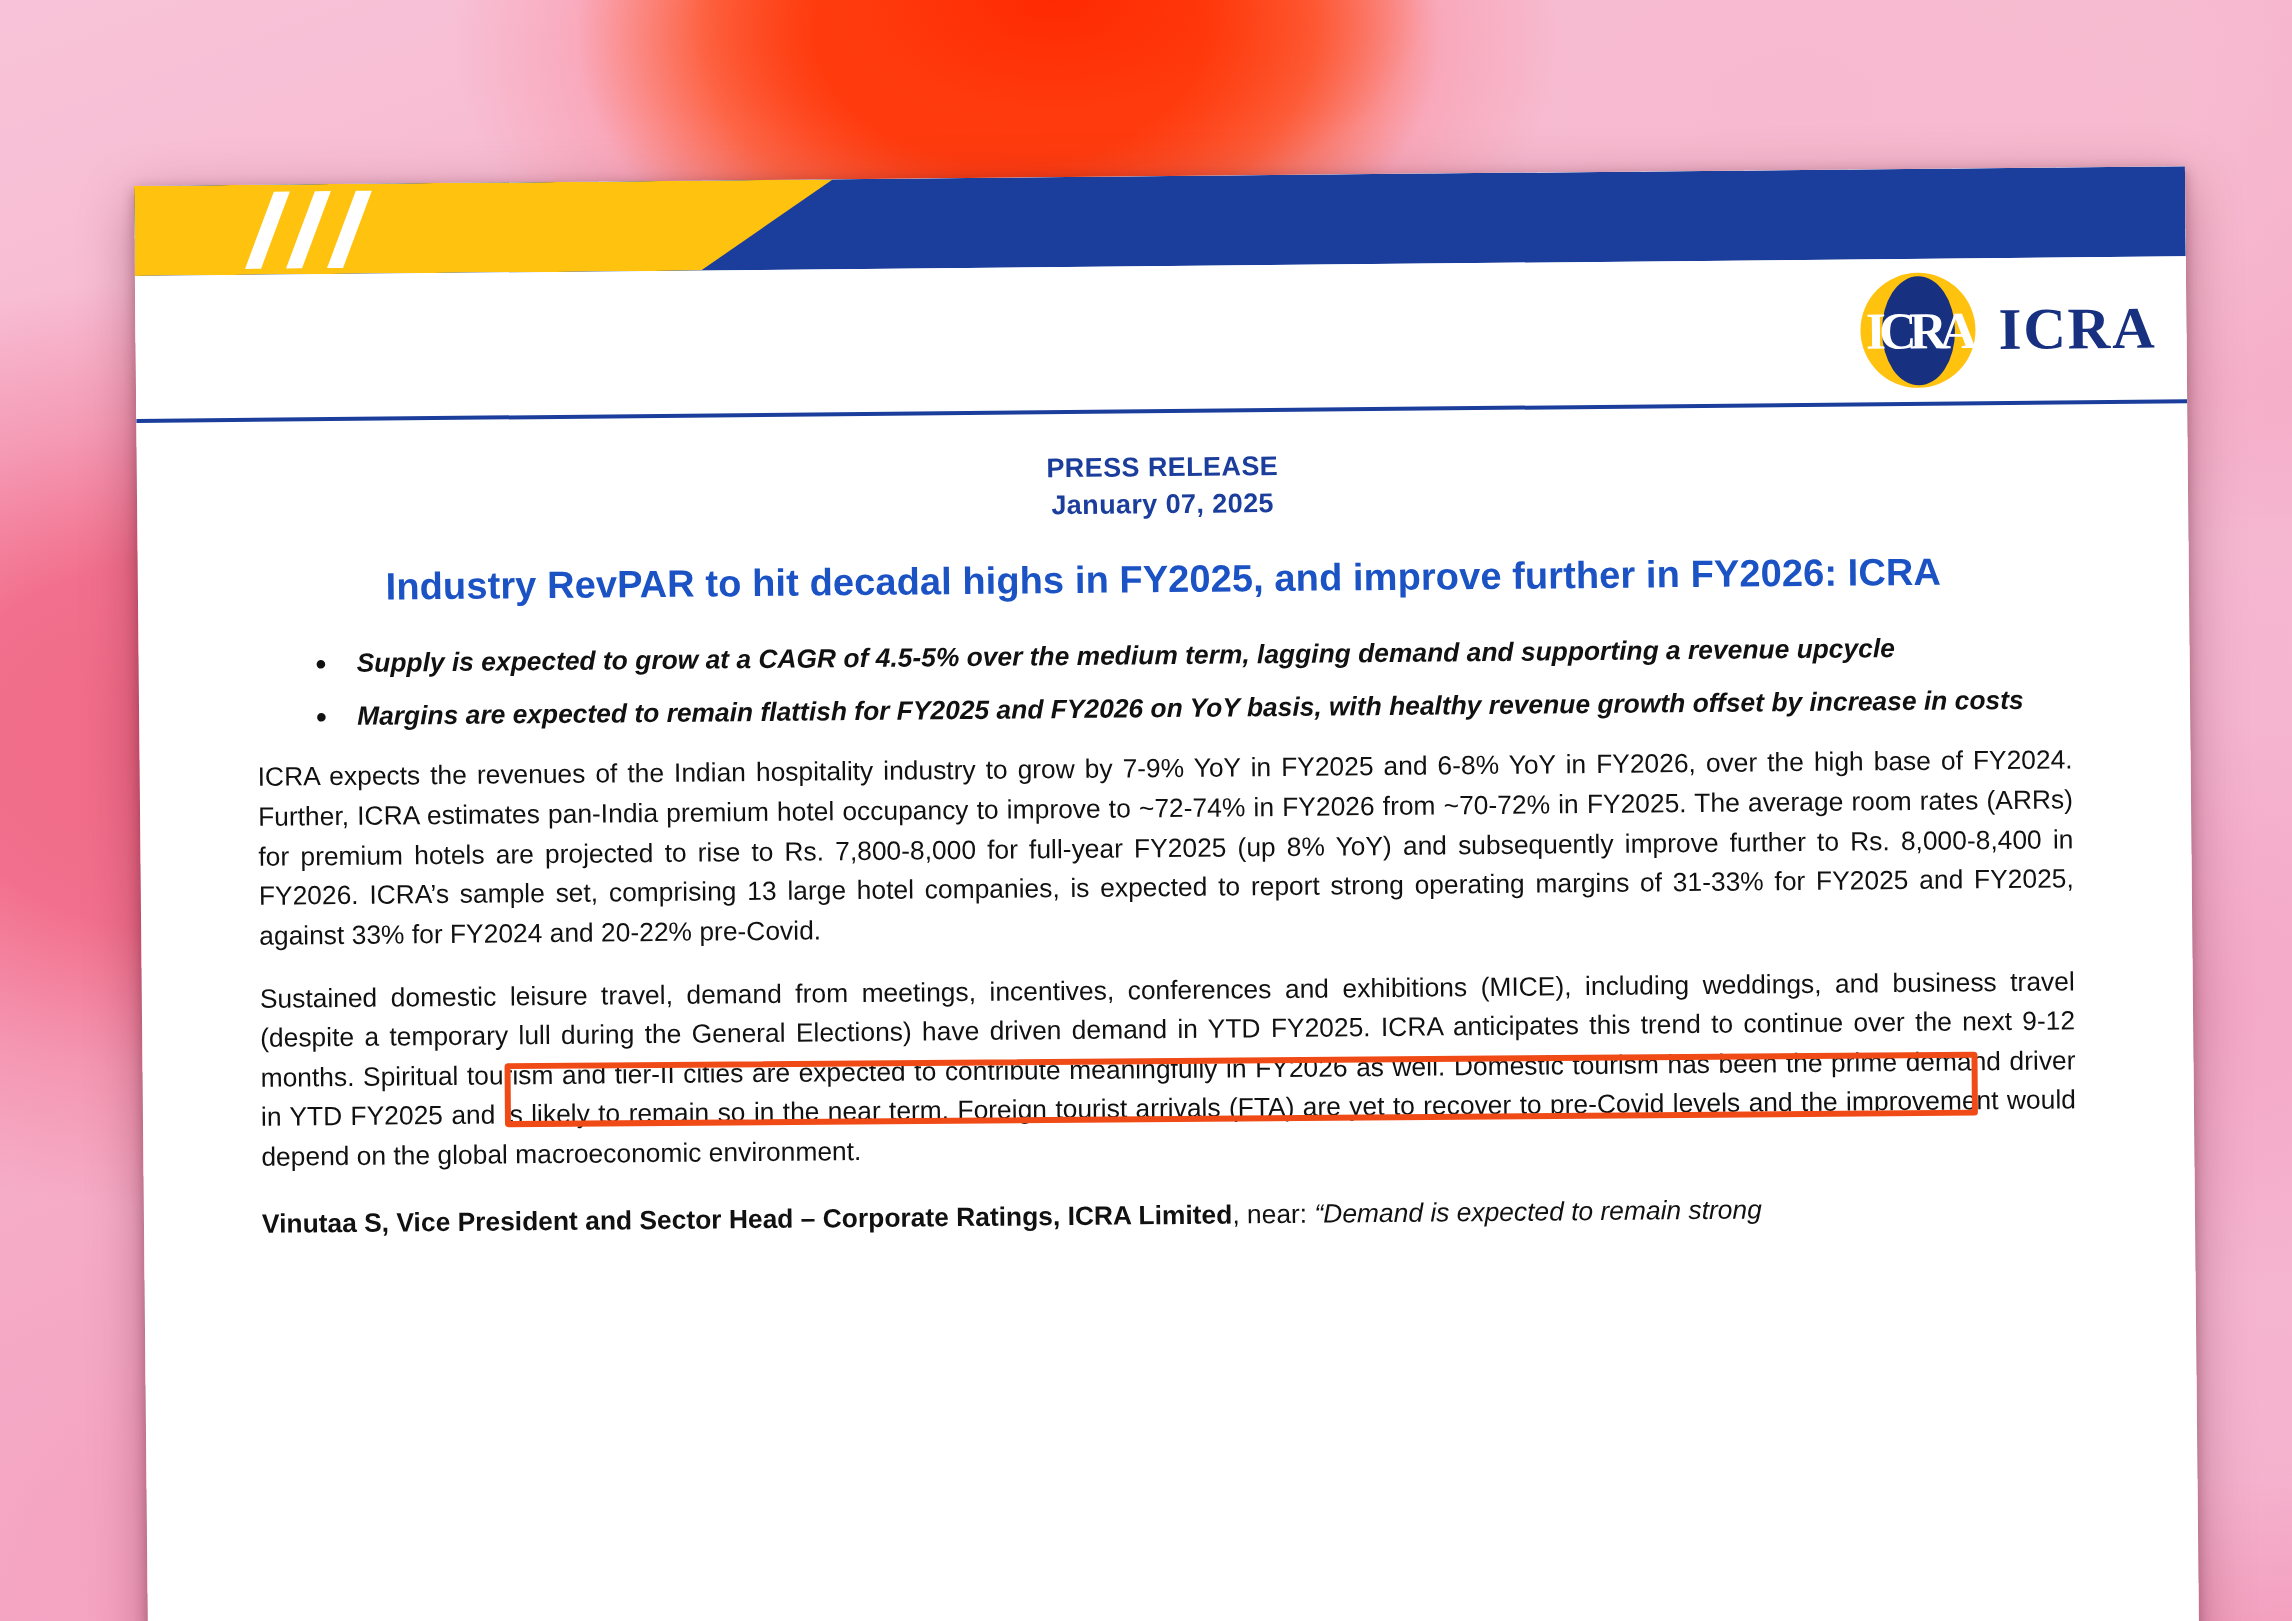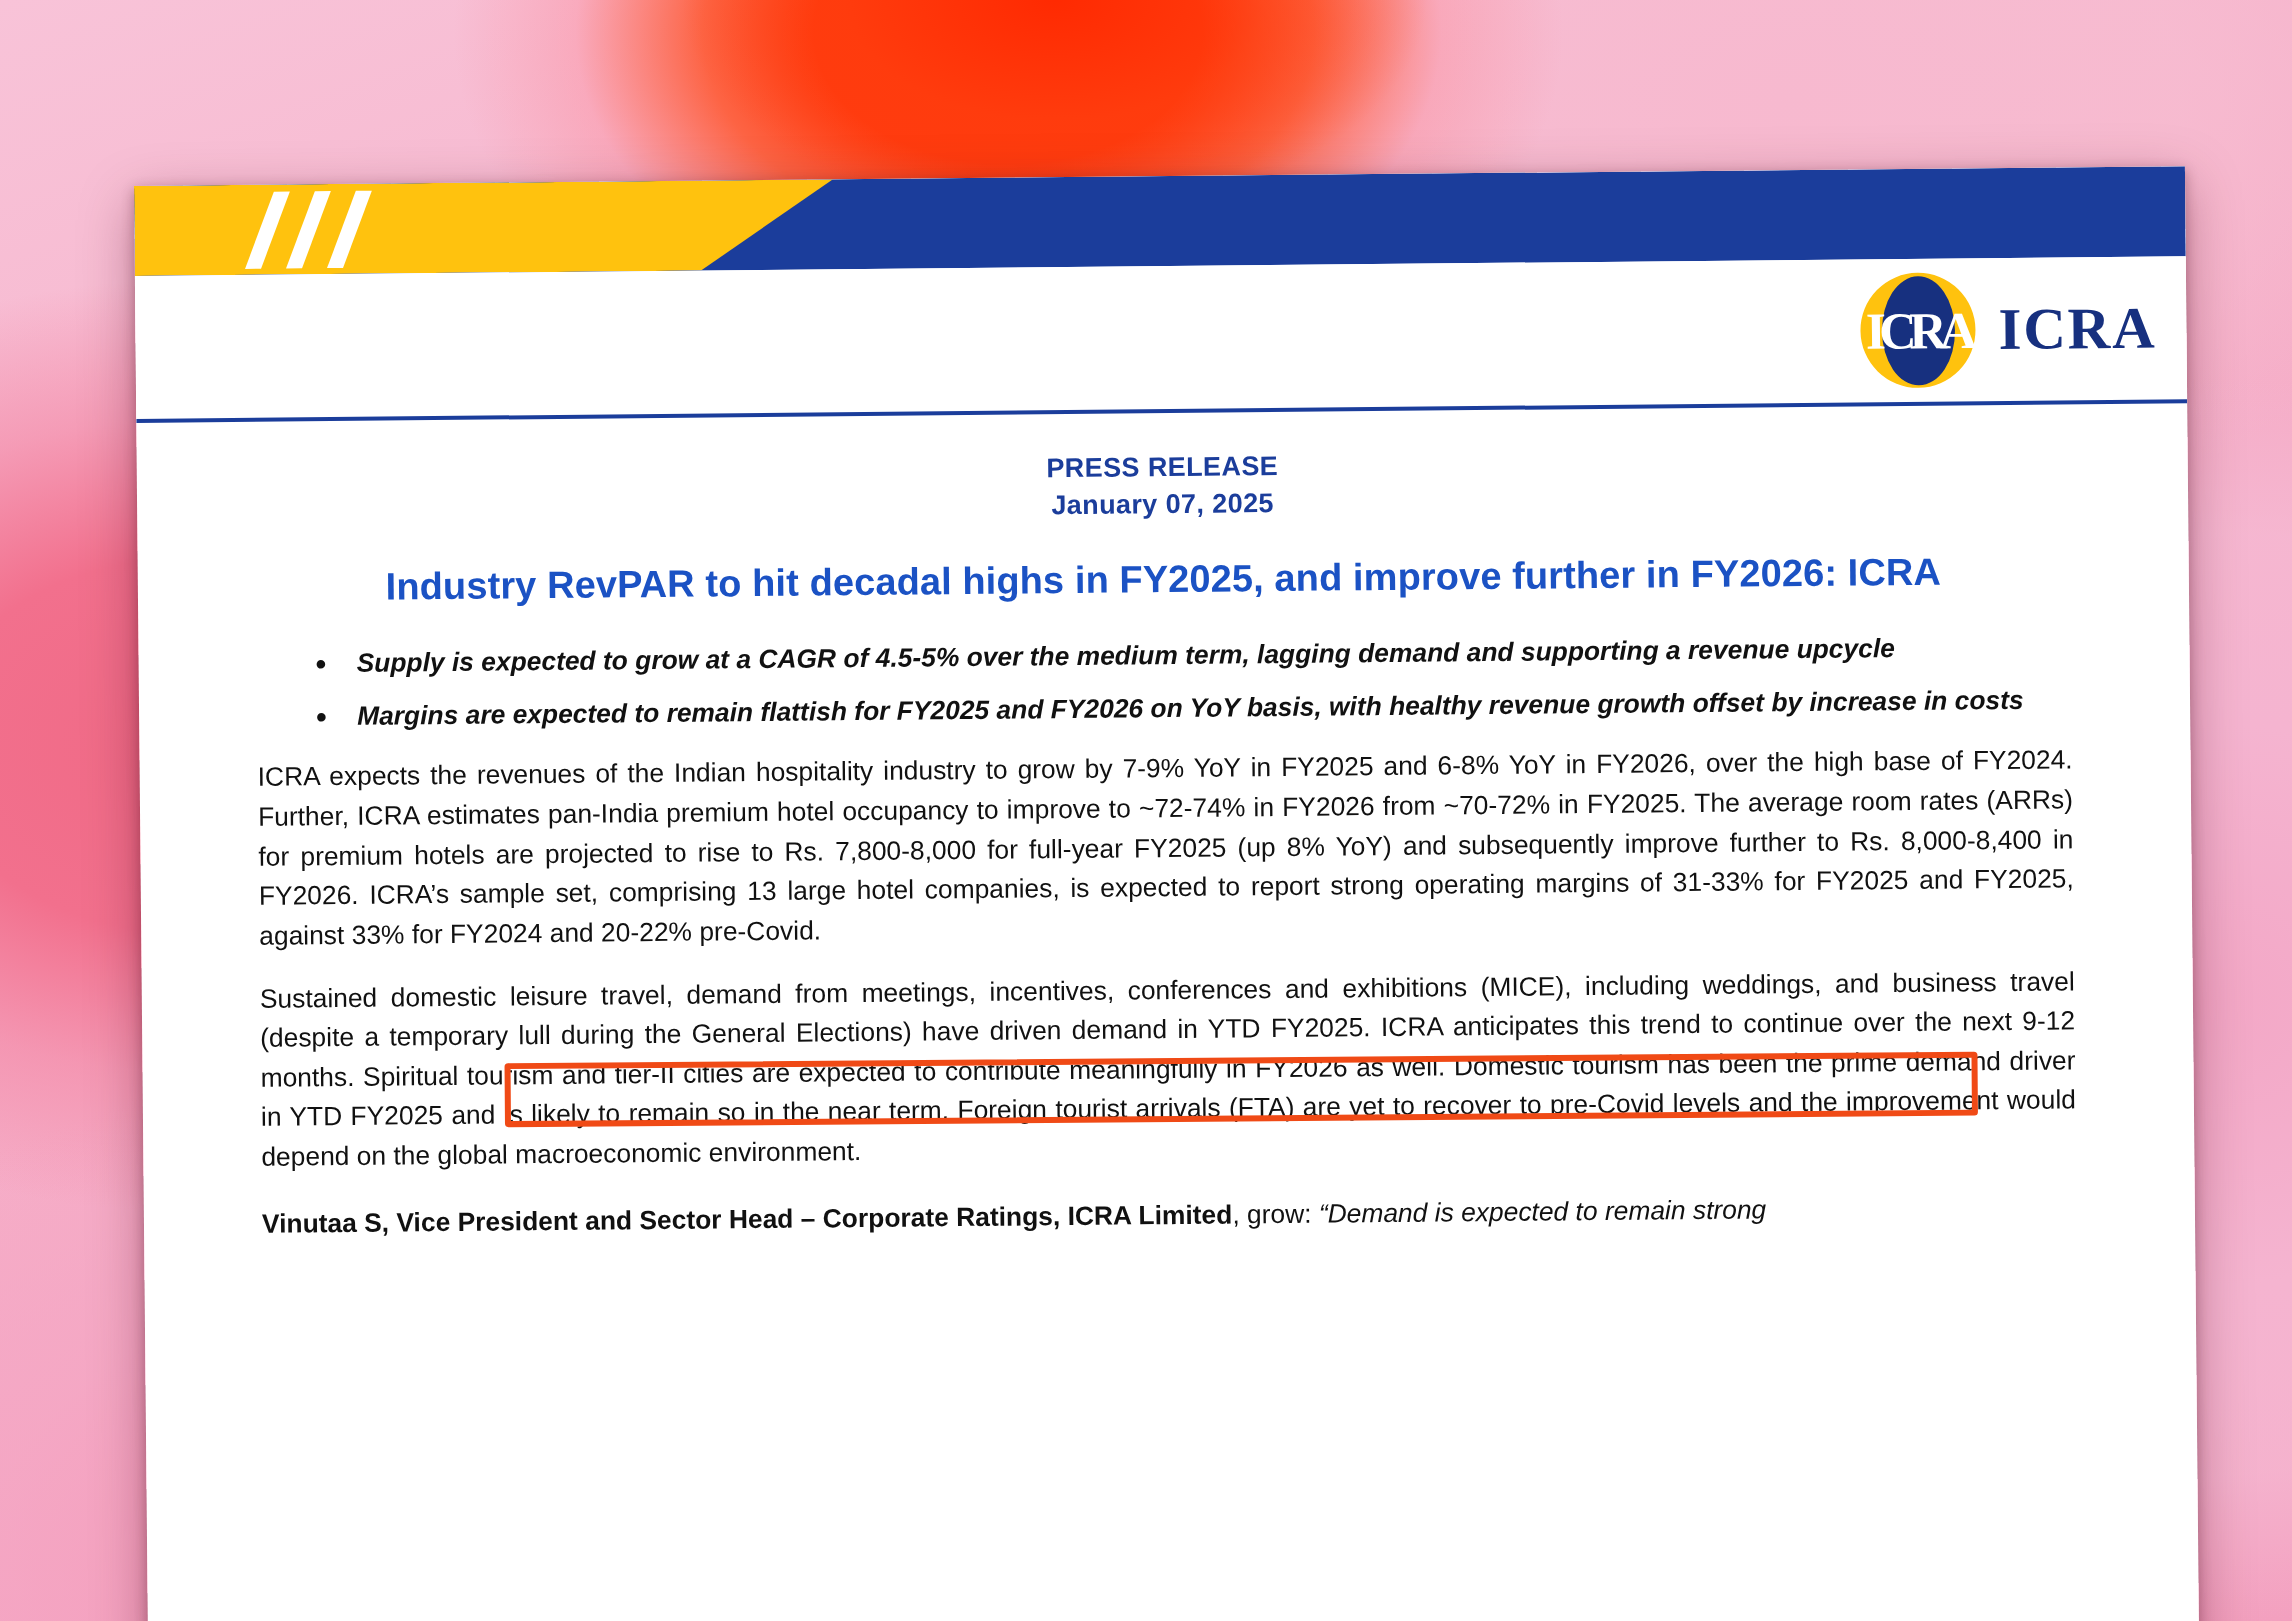--- a/index.html
+++ b/index.html
@@ -246,21 +246,21 @@
 
       <ul class="bullets">
         <li>Supply is expected to grow at a CAGR of 4.5-5% over the medium term, lagging demand and supporting a revenue upcycle</li>
         <li>Margins are expected to remain flattish for FY2025 and FY2026 on YoY basis, with healthy revenue growth offset by increase in costs</li>
       </ul>
 
       <p class="para">ICRA expects the revenues of the Indian hospitality industry to grow by 7-9% YoY in FY2025 and 6-8% YoY in FY2026, over the high base of FY2024. Further, ICRA estimates pan-India premium hotel occupancy to improve to ~72-74% in FY2026 from ~70-72% in FY2025. The average room rates (ARRs) for premium hotels are projected to rise to Rs. 7,800-8,000 for full-year FY2025 (up 8% YoY) and subsequently improve further to Rs. 8,000-8,400 in FY2026. ICRA’s sample set, comprising 13 large hotel companies, is expected to report strong operating margins of 31-33% for FY2025 and FY2025, against 33% for FY2024 and 20-22% pre-Covid.</p>
       <p class="para tight">Sustained domestic leisure travel, demand from meetings, incentives, conferences and exhibitions (MICE), including weddings, and business travel (despite a temporary lull during the General Elections) have driven demand in YTD FY2025. ICRA anticipates this trend to continue over the next 9-12 months. Spiritual tourism and tier-II cities are expected to contribute meaningfully in FY2026 as well. Domestic tourism has been the prime demand driver in YTD FY2025 and is likely to remain so in the near term. Foreign tourist arrivals (FTA) are yet to recover to pre-Covid levels and the improvement would depend on the global macroeconomic environment.</p>
 
       <div class="lastline">
-        <b>Vinutaa S, Vice President and Sector Head – Corporate Ratings, ICRA Limited</b><span>, grow: </span><i>“Demand is expected to remain strong</i>
+        <b>Vinutaa S, Vice President and Sector Head – Corporate Ratings, ICRA Limited</b><span>, near: </span><i>“Demand is expected to remain strong</i>
       </div>
 
     </div>
 
     <div id="highlight-box"></div>
 
   </div>
 </div>
 
 

